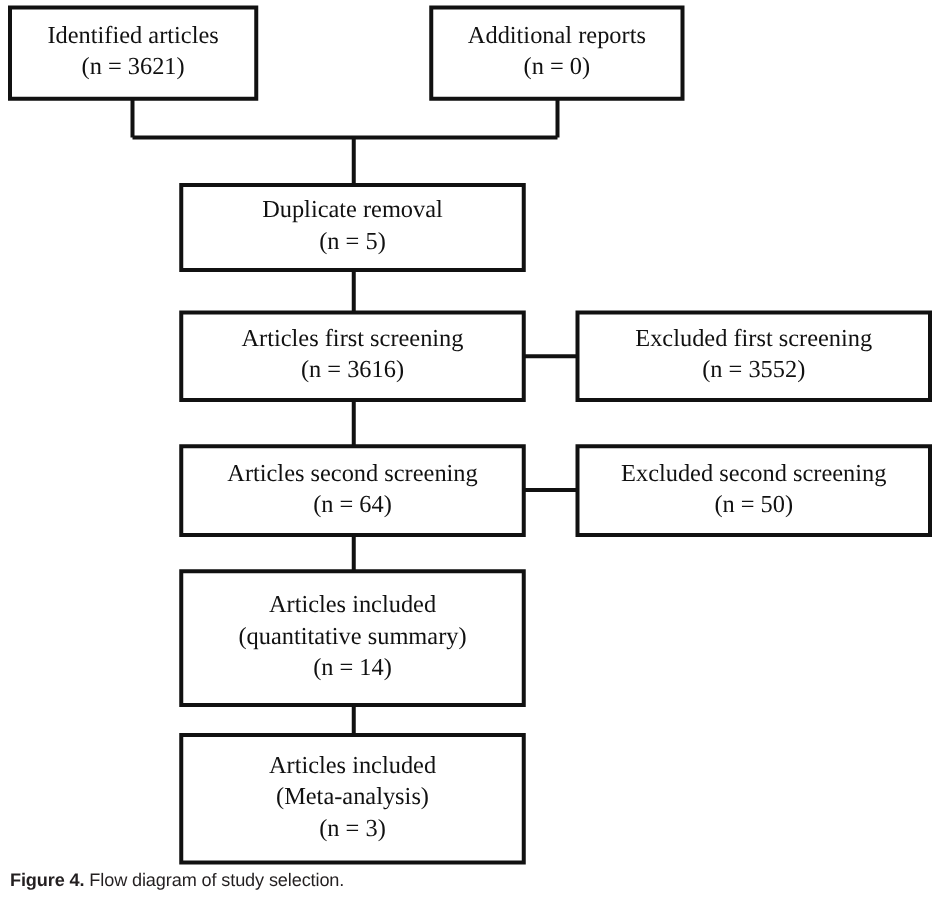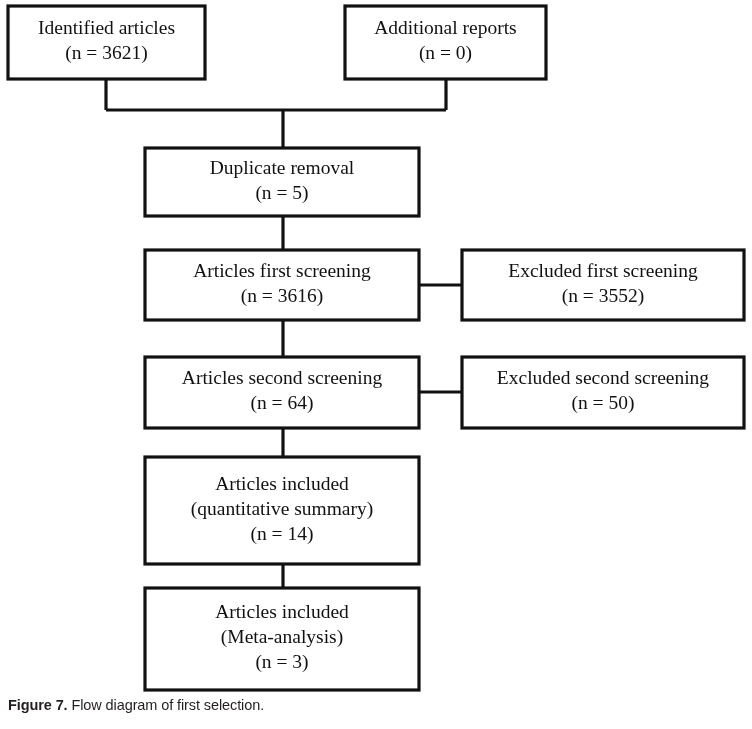--- a/index.html
+++ b/index.html
@@ -127,17 +127,17 @@
         <g>
           <rect class="node-box" x="145" y="588" width="274" height="102"></rect>
           <text class="node-text" x="282" y="614">Articles included</text>
           <text class="node-text" x="282" y="639">(Meta-analysis)</text>
           <text class="node-text" x="282" y="664">(n = 3)</text>
         </g>
       </g>
   </svg>
 
   <div class="caption">
-    <span class="caption-label">Figure 7.</span>
-    <span class="caption-text">Flow diagram of first selection.</span>
+    <span class="caption-label">Figure 4.</span>
+    <span class="caption-text">Flow diagram of study selection.</span>
   </div>
 
 </div>
 
 </body></html>

